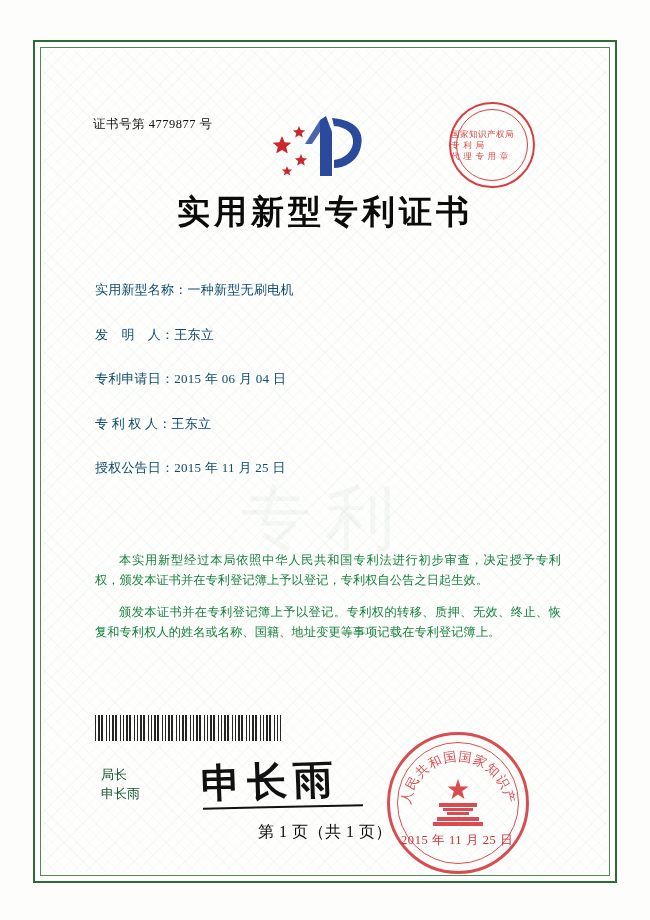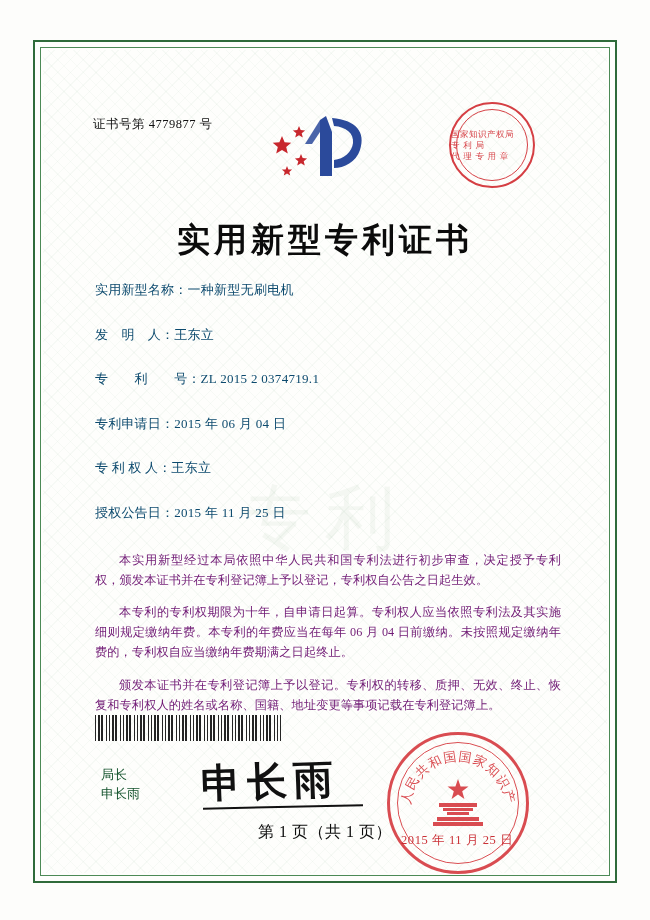--- a/index.html
+++ b/index.html
@@ -82,21 +82,20 @@
 
   .title {
     position: absolute;
     left: 0; right: 0; top: 130px;
     text-align: center;
     font-size: 33px;
     font-weight: bold;
     letter-spacing: 4px;
     color: #0b0b0b;
     font-family: "DejaVu Sans", sans-serif;
-    margin-top: 28px;
   }
 
   
   .fields {
     position: absolute;
     left: 42px; top: 213px;
     right: 30px;
   }
   .field {
     font-size: 13px;
@@ -109,21 +108,21 @@
   .field .val { letter-spacing: 0.3px; }
 
   
   .paras {
     position: absolute;
     left: 42px; right: 36px; top: 478px;
   }
   .para {
     font-size: 12.2px;
     line-height: 20px;
-    color: #701a75;
+    color: #15803d;
     text-align: justify;
     margin-bottom: 1px;
     text-indent: 24px;
     letter-spacing: 0.1px;
   }
 
   
   .barcode {
     position: absolute;
     left: 42px; top: 655px;
@@ -263,36 +262,32 @@
       <div class="title">实用新型专利证书</div>
 
       <div class="fields">
         <div class="field">
           <span class="lbl">实用新型名称：</span><span class="val">一种新型无刷电机</span>
         </div>
         <div class="field">
           <span class="lbl">发　明　人：</span><span class="val">王东立</span>
         </div>
         <div class="field">
-          <span class="lbl">专　　利　　号：</span><span class="val">ZL 2015 2 0374719.1</span>
-        </div>
-        <div class="field">
           <span class="lbl">专利申请日：</span><span class="val">2015 年 06 月 04 日</span>
         </div>
         <div class="field">
           <span class="lbl">专 利 权 人：</span><span class="val">王东立</span>
         </div>
         <div class="field">
           <span class="lbl">授权公告日：</span><span class="val">2015 年 11 月 25 日</span>
         </div>
       </div>
 
       <div class="paras">
         <p class="para">本实用新型经过本局依照中华人民共和国专利法进行初步审查，决定授予专利权，颁发本证书并在专利登记簿上予以登记，专利权自公告之日起生效。</p>
-        <p class="para">本专利的专利权期限为十年，自申请日起算。专利权人应当依照专利法及其实施细则规定缴纳年费。本专利的年费应当在每年 06 月 04 日前缴纳。未按照规定缴纳年费的，专利权自应当缴纳年费期满之日起终止。</p>
         <p class="para">颁发本证书并在专利登记簿上予以登记。专利权的转移、质押、无效、终止、恢复和专利权人的姓名或名称、国籍、地址变更等事项记载在专利登记簿上。</p>
       </div>
 
       <div class="barcode"></div>
 
       <div class="sig-label">
         <div>局长</div>
         <div>申长雨</div>
       </div>
       <div class="sig-mark">申长雨</div>

